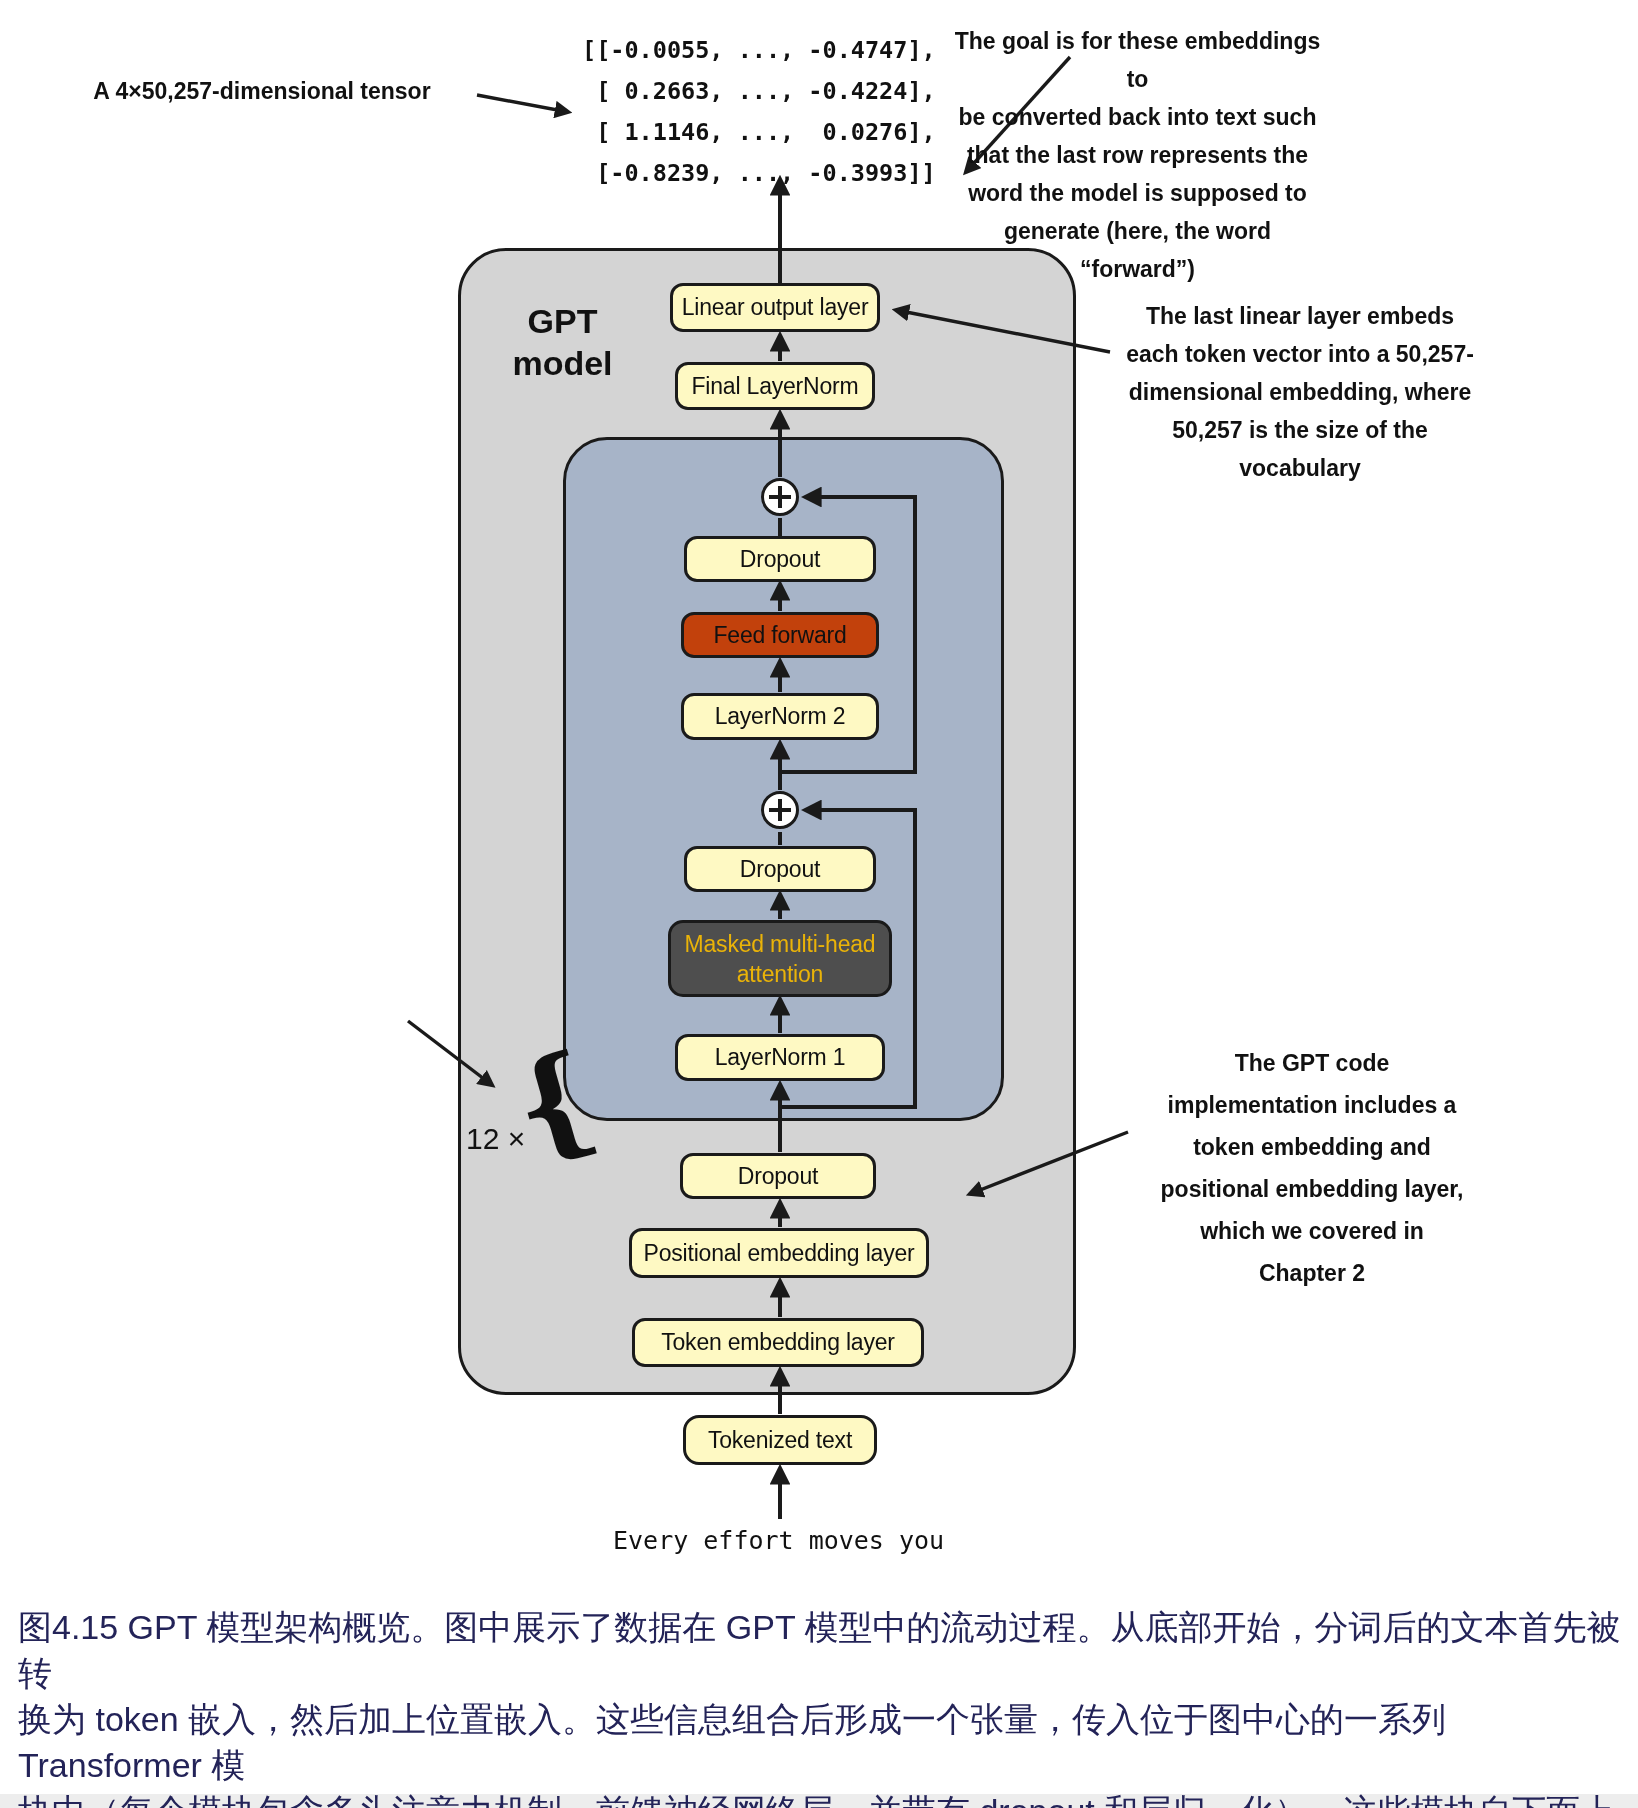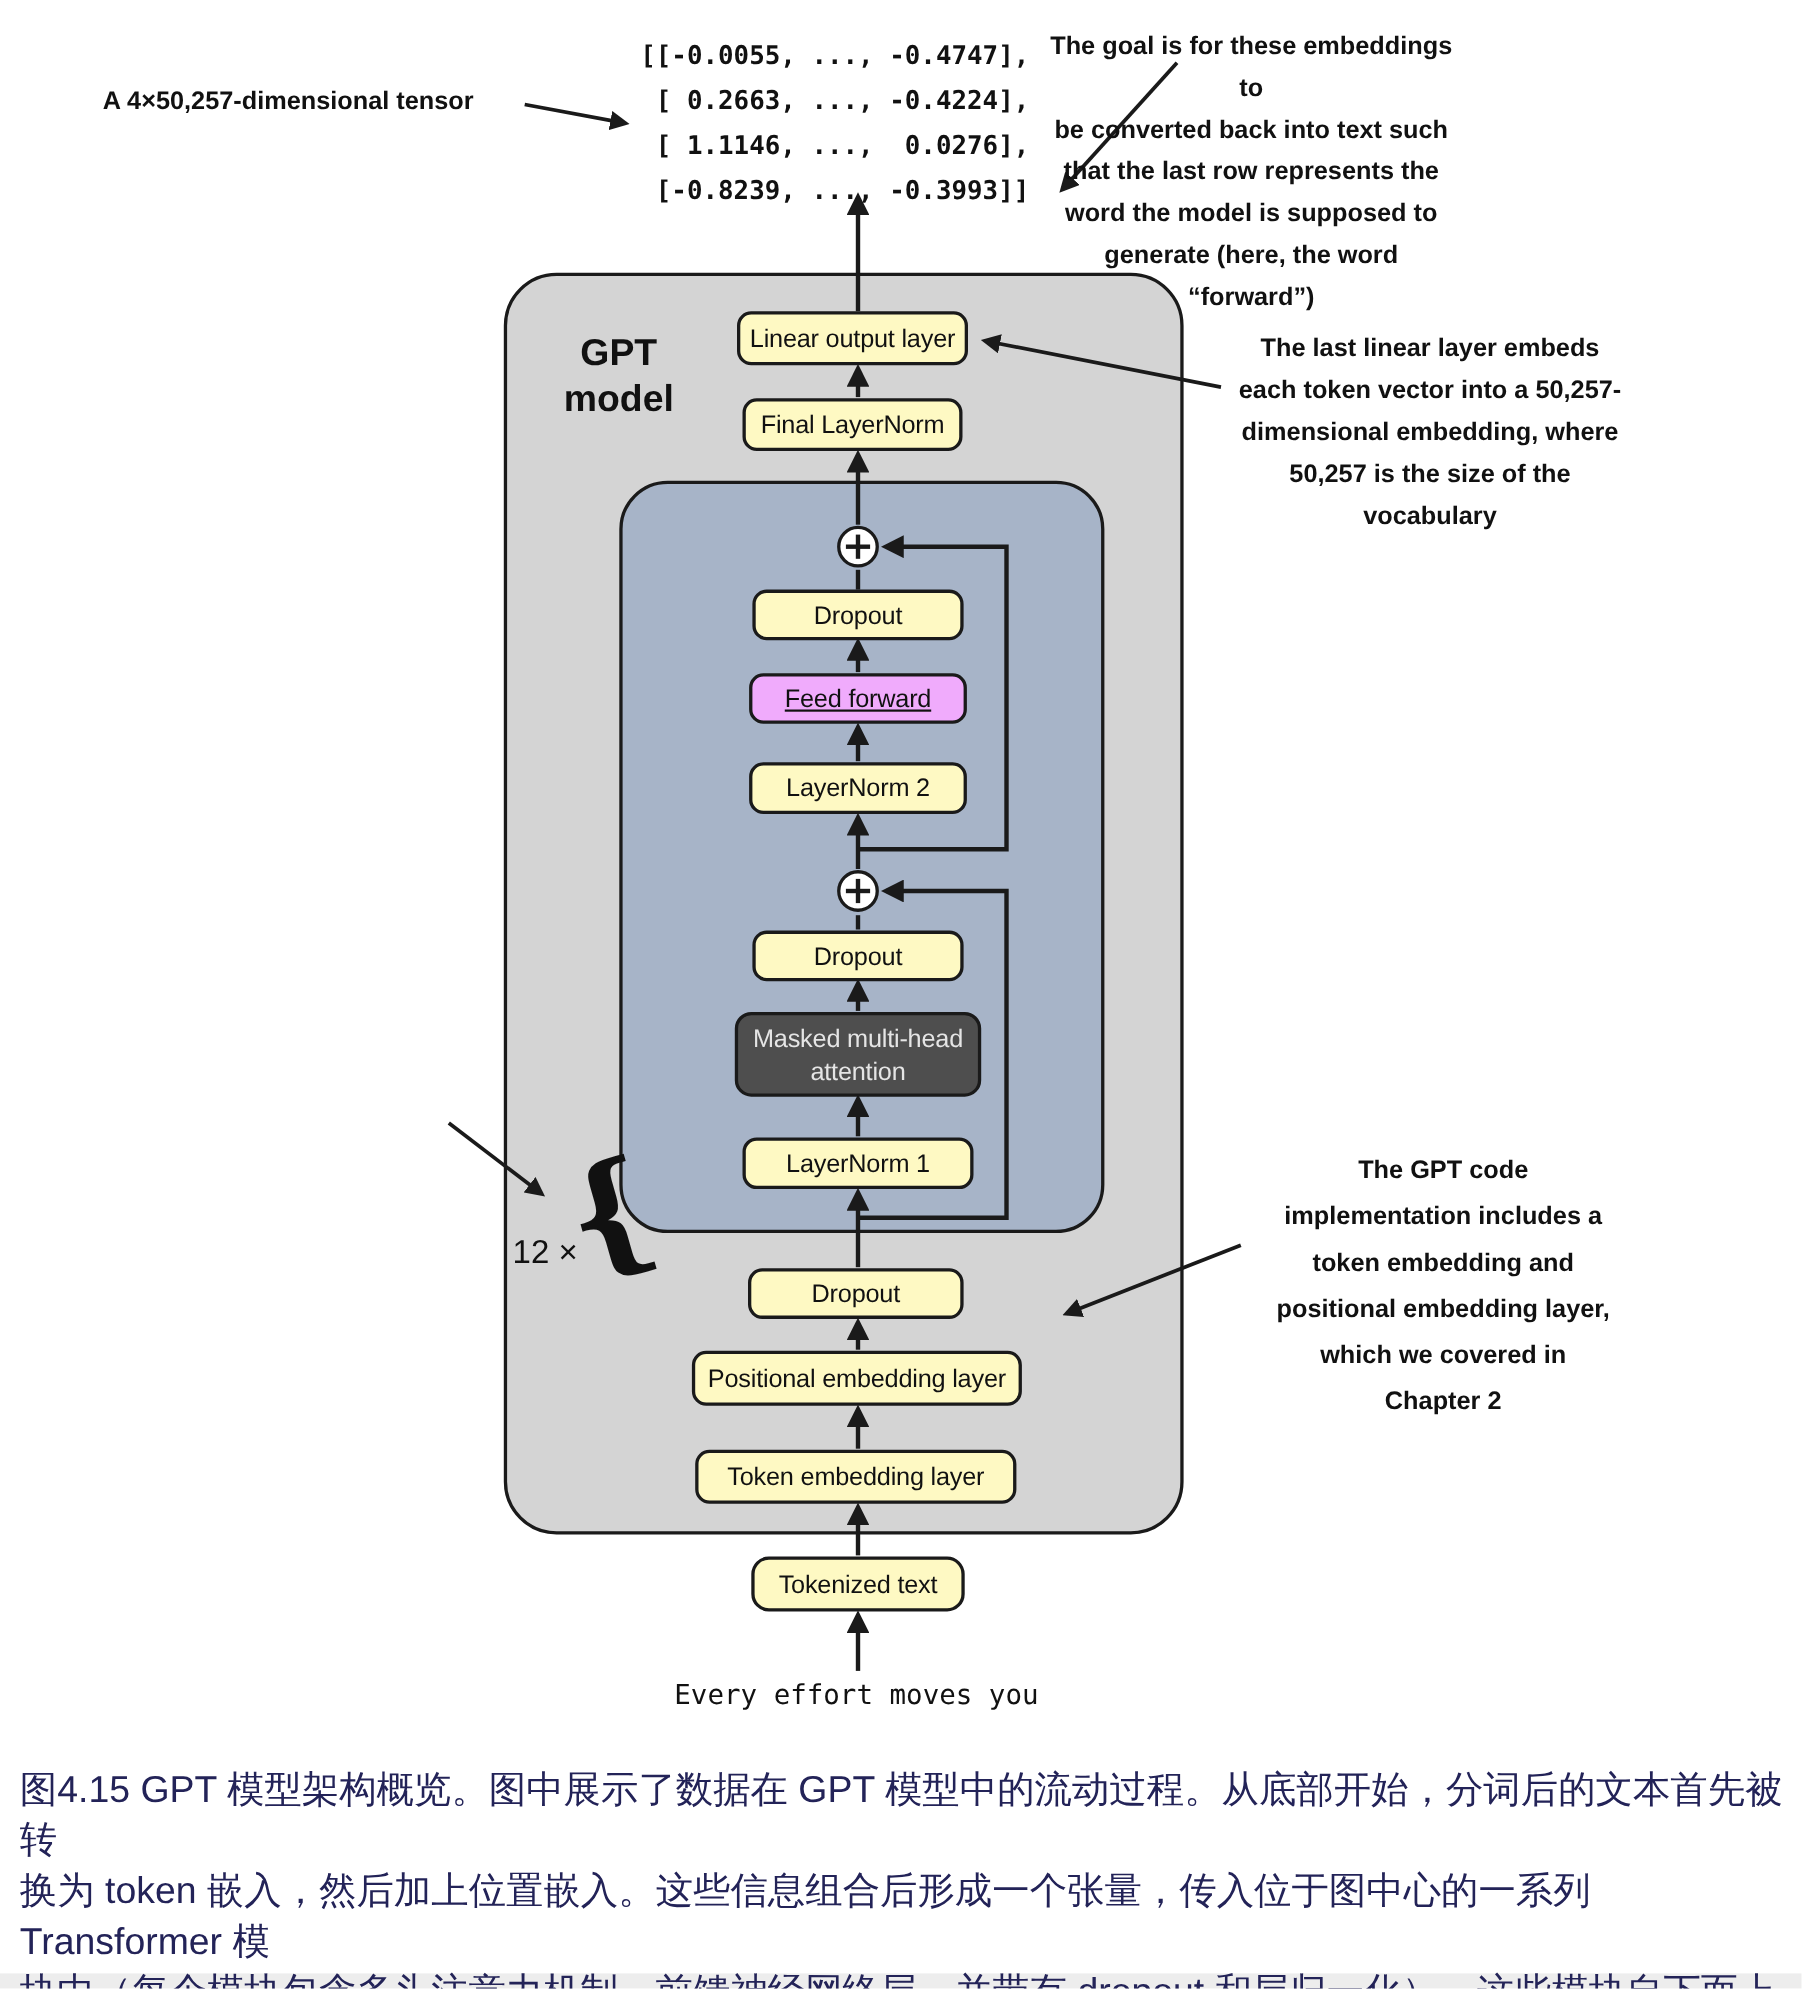--- a/index.html
+++ b/index.html
@@ -8,22 +8,22 @@
   svg.wires{position:absolute;left:0;top:0;z-index:3;pointer-events:none;}
   .gpt-box{position:absolute;left:458px;top:248px;width:618px;height:1147px;background:#d4d4d4;
            border:3.5px solid #1a1a1a;border-radius:48px;box-sizing:border-box;z-index:1;}
   .tblock{position:absolute;left:563px;top:437px;width:441px;height:684px;background:#a7b4c8;
           border:3.5px solid #1a1a1a;border-radius:44px;box-sizing:border-box;z-index:2;}
   .gpt-label{position:absolute;left:470px;top:300px;width:185px;z-index:4;text-align:center;
              font-weight:bold;font-size:34px;line-height:42px;white-space:pre-line;}
   .node{position:absolute;display:flex;align-items:center;justify-content:center;z-index:4;
         background:#fef9c3;border:3px solid #1a1a1a;border-radius:13px;box-sizing:border-box;
         font-size:23px;text-align:center;white-space:pre-line;letter-spacing:-0.2px;}
-  .node.gray{background:#f0abfc;text-decoration:underline;}
-  .node.dark{background:#4e4e4e;color:#e5e5e5;border-radius:15px;line-height:30px;}
+  .node.gray{background:#c2410c;}
+  .node.dark{background:#4e4e4e;color:#eab308;border-radius:15px;line-height:30px;}
   .plus{position:absolute;width:38px;height:38px;background:#fff;border:3px solid #1a1a1a;
         border-radius:50%;box-sizing:border-box;z-index:4;}
   .plus::before{content:"";position:absolute;left:5px;right:5px;top:50%;height:4px;
         transform:translateY(-50%);background:#1a1a1a;}
   .plus::after{content:"";position:absolute;top:5px;bottom:5px;left:50%;width:4px;
         transform:translateX(-50%);background:#1a1a1a;}
   .ann{position:absolute;z-index:5;font-weight:bold;font-size:23px;line-height:38px;
        text-align:center;white-space:pre-line;}
   .mono{position:absolute;z-index:5;margin:0;font-family:"DejaVu Sans Mono","Liberation Mono",monospace;}
   .tensor{left:582px;top:30px;font-size:23.5px;line-height:41px;font-weight:bold;white-space:pre;}

